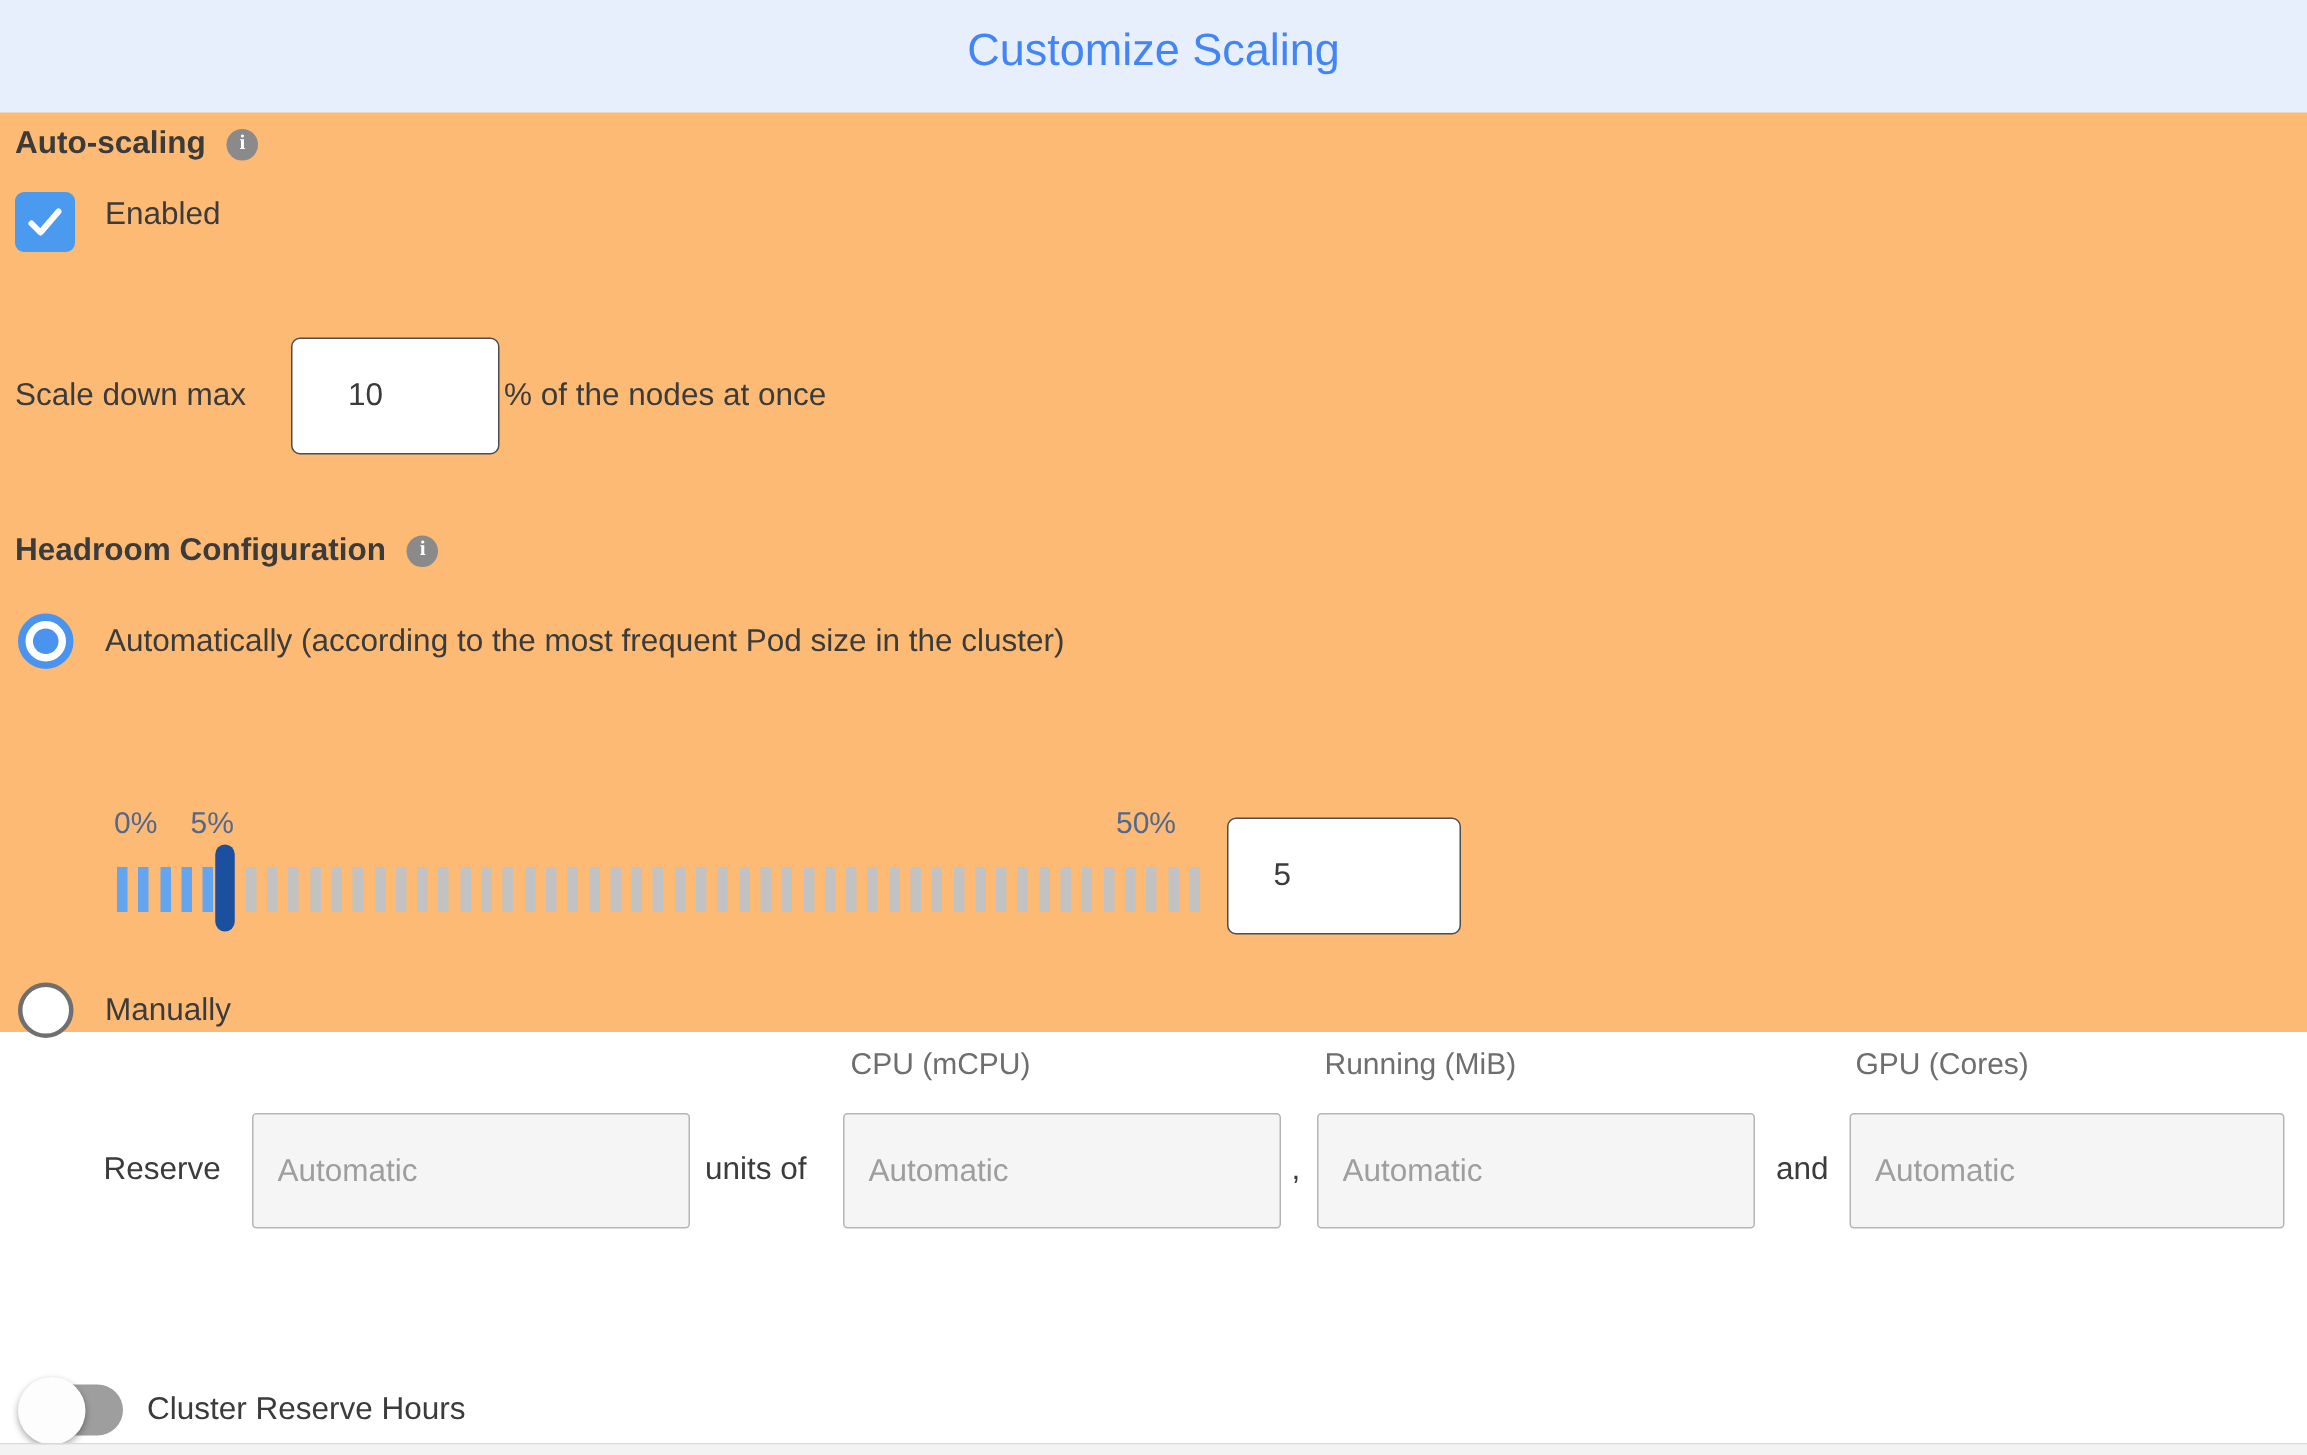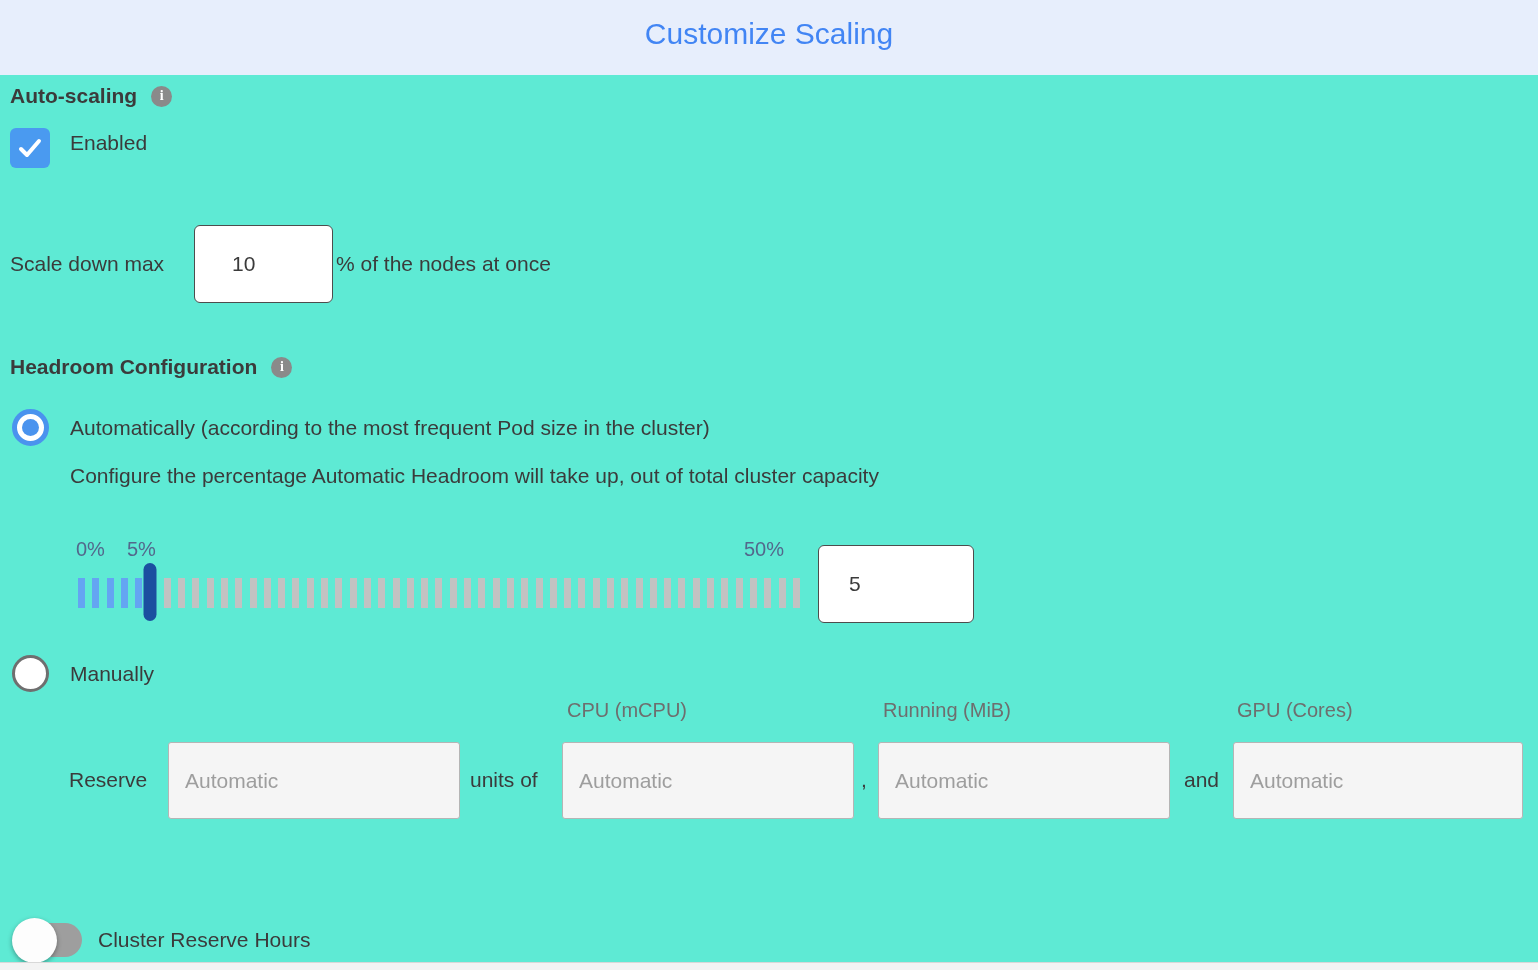--- a/index.html
+++ b/index.html
@@ -7,22 +7,22 @@
   body {
     font-family: "Liberation Sans", "DejaVu Sans", sans-serif;
     color: #3b3b3b;
     width: 1538px;
     height: 970px;
     overflow: hidden;
   }
   .page {
     position: relative;
     width: 1538px;
-    height: 970px;
-    background: #5eead4;
+    height: 688px;
+    background: #fdba74;
   }
   
   .header {
     position: absolute;
     left: 0; top: 0;
     width: 1538px; height: 75px;
     background: #e7eefc;
     display: flex;
     align-items: center;
     justify-content: center;
@@ -238,21 +238,20 @@
 
   <div class="section-label headroom-label" style="left:10px; top:355px;">
     <span>Headroom Configuration</span>
     <span class="info-icon">i</span>
   </div>
 
   <div class="radio selected radio-auto">
     <div class="dot"></div>
   </div>
   <div class="body-text auto-label">Automatically (according to the most frequent Pod size in the cluster)</div>
-  <div class="body-text auto-desc">Configure the percentage Automatic Headroom will take up, out of total cluster capacity</div>
 
   <div class="slider-label slider-min">0%</div>
   <div class="slider-label slider-cur">5%</div>
   <div class="slider-label slider-max">50%</div>
 
   <div class="slider">
     <div class="ticks">
         <div class="tick active"></div>
         <div class="tick active"></div>
         <div class="tick active"></div>

